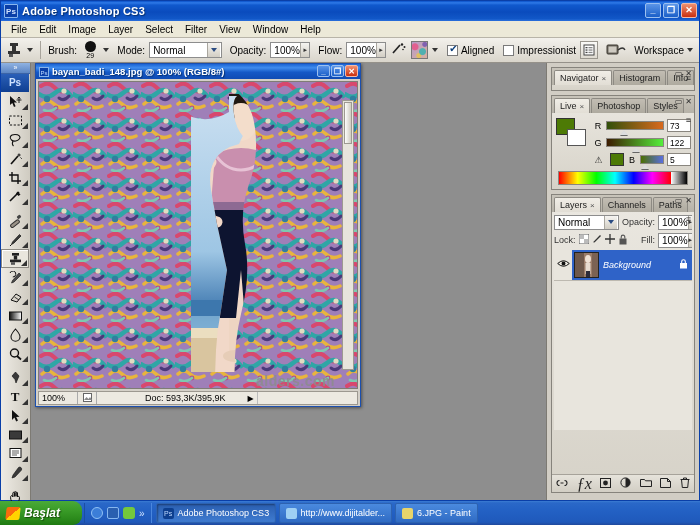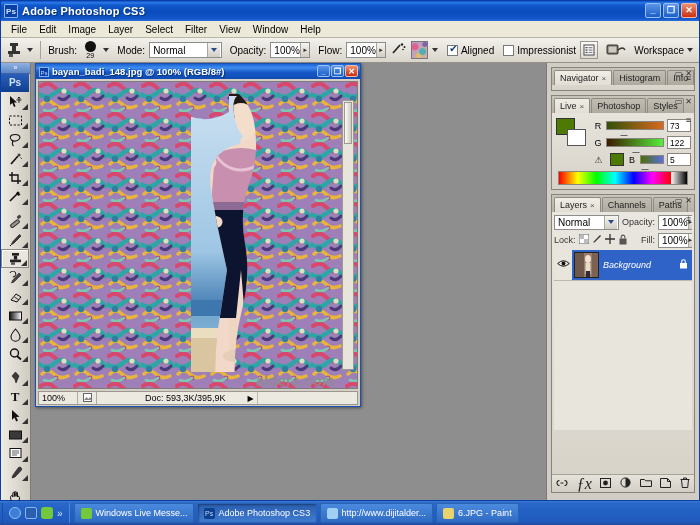--- a/index.html
+++ b/index.html
@@ -810,31 +810,31 @@
             </svg>
           </span>
         </div>
       </div>
     </div>
 
     <div class="watermark">alders.com</div>
   </div>
 
   <div class="taskbar">
+    <div class="start">
+      <span class="start-flag"></span>
+      <span>Başlat</span>
+    </div>
     <div class="qlaunch">
       <span class="qi" style="background:#3c7ed8;border:1px solid #8fc0f5;border-radius:50%;"></span>
       <span class="qi" style="background:#2a5fb0;border:1px solid #86b6ef;"></span>
       <span class="qi" style="background:#74c83c;border-radius:3px;"></span>
       <span style="color:#cfe2ff;font-size:10px;">»</span>
     </div>
     <div class="tasks">
-      <div class="task">
-        <span class="ic" style="background:#74c83c;"></span>
-        <span>Windows Live Messe...</span>
-      </div>
       <div class="task active">
         <span class="ic" style="background:#0d3f8f;color:#bcd8ff;font-size:7px;text-align:center;line-height:11px;">Ps</span>
         <span>Adobe Photoshop CS3</span>
       </div>
       <div class="task">
         <span class="ic" style="background:#9fd0f4;"></span>
         <span>http://www.dijitalder...</span>
       </div>
       <div class="task">
         <span class="ic" style="background:#e8d46a;"></span>

